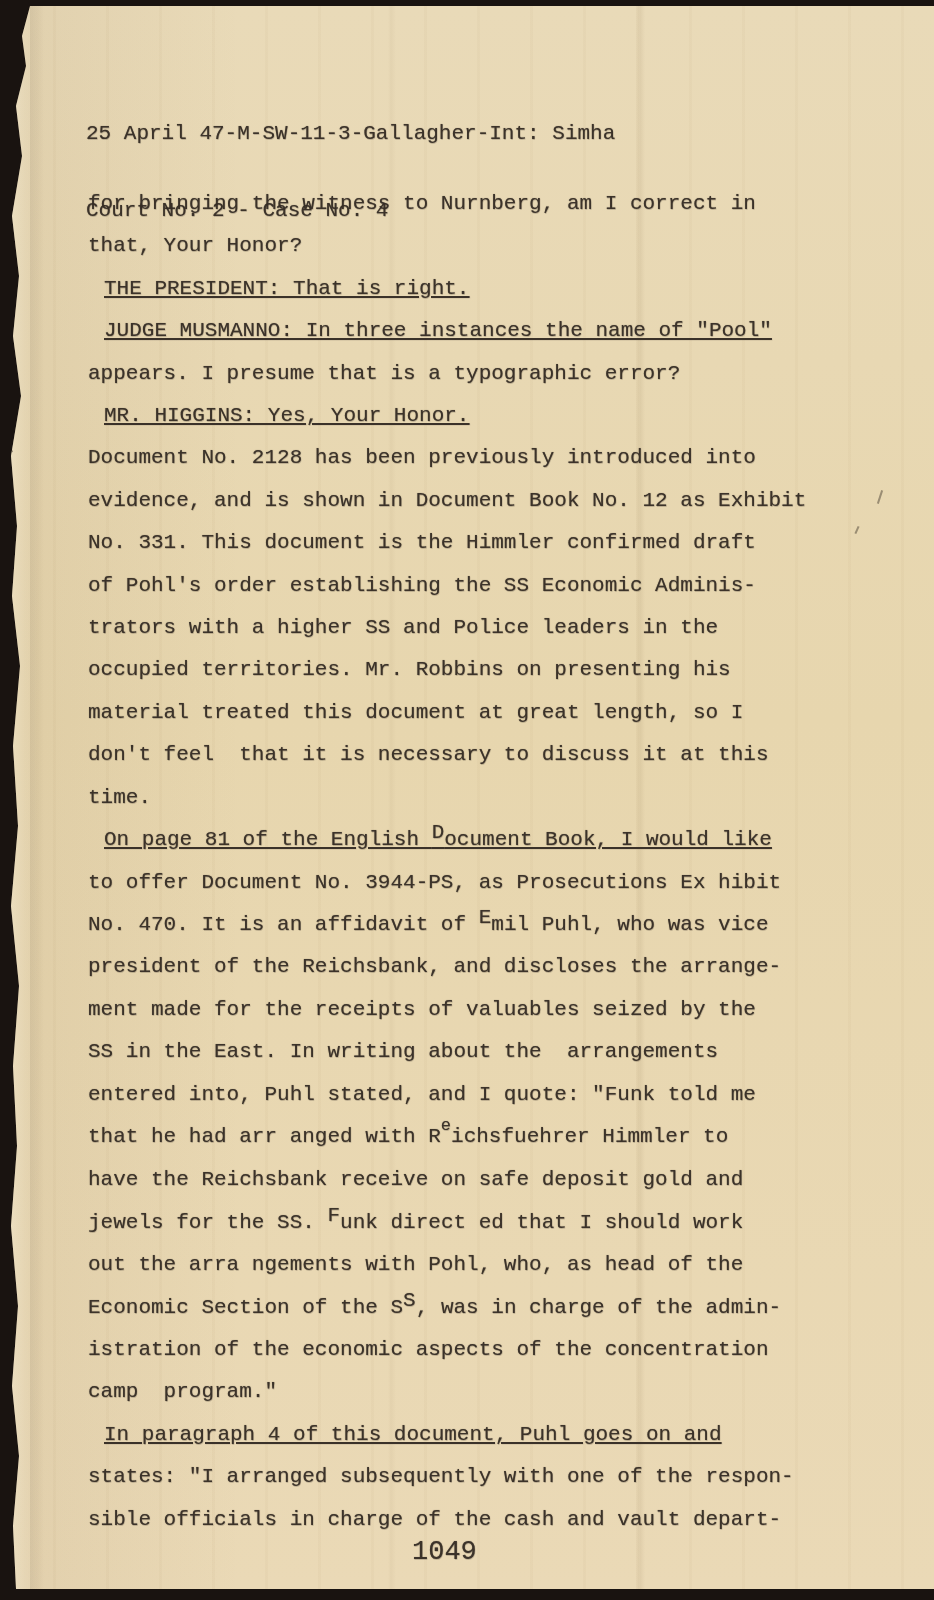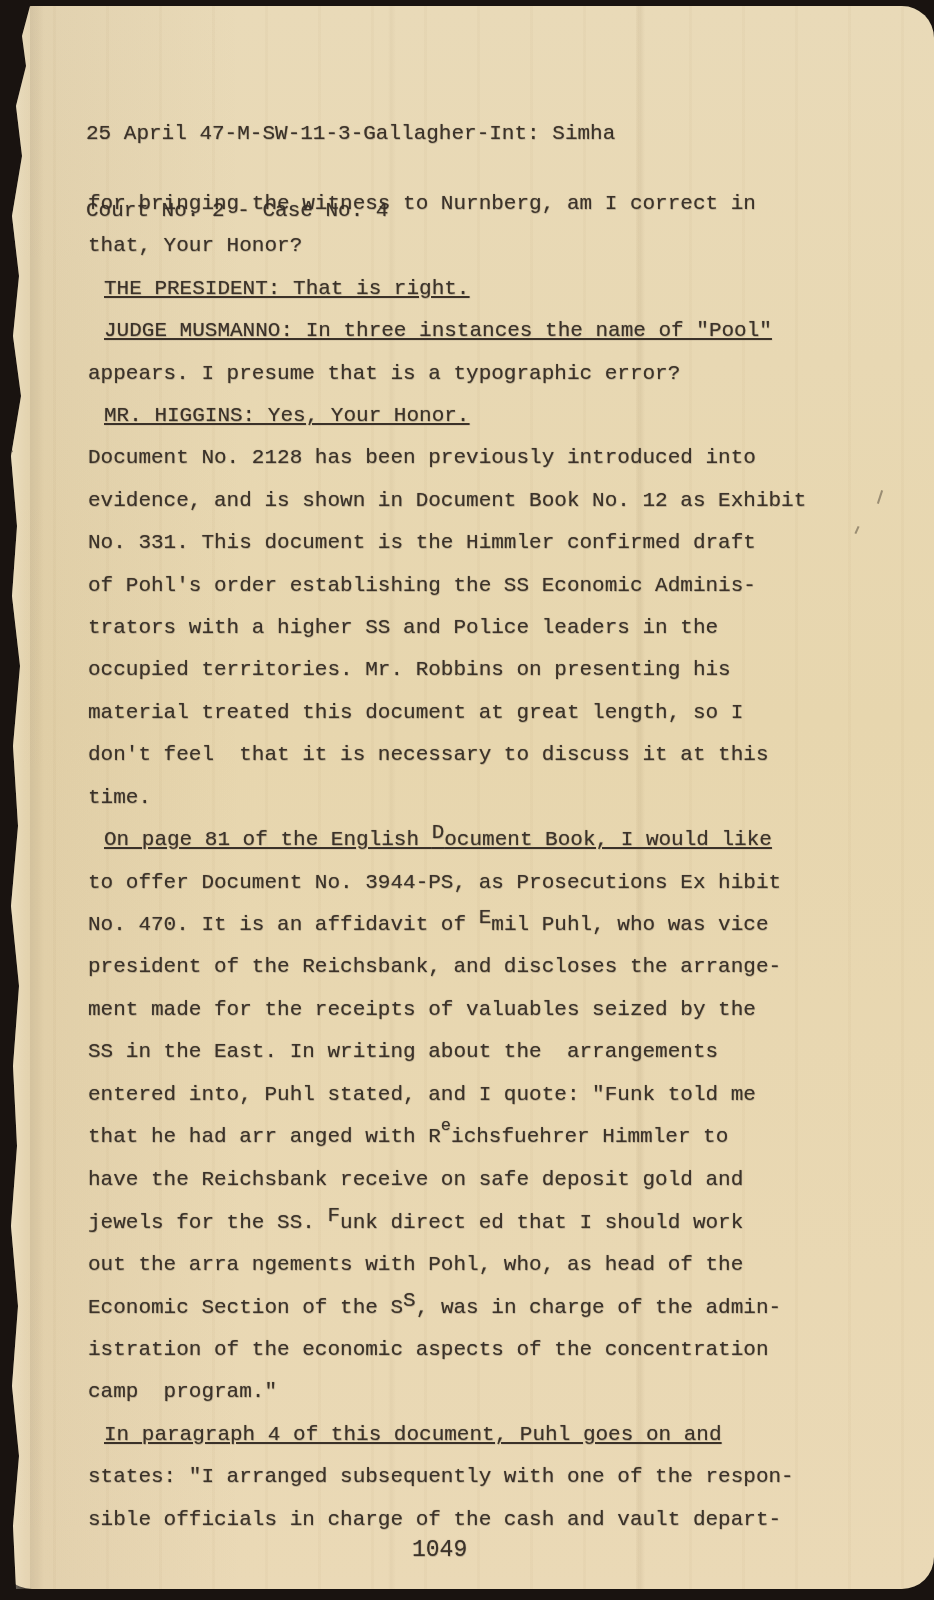--- a/index.html
+++ b/index.html
@@ -18,21 +18,20 @@
       linear-gradient(90deg, rgba(0,0,0,0) 636px, rgba(125,100,62,0.10) 640px, rgba(0,0,0,0) 645px),
       linear-gradient(90deg, rgba(0,0,0,0) 388px, rgba(125,100,62,0.06) 391px, rgba(0,0,0,0) 396px),
       repeating-linear-gradient(90deg, rgba(150,118,72,0.045) 0px, rgba(150,118,72,0.045) 3px, rgba(0,0,0,0) 3px, rgba(0,0,0,0) 53px),
       linear-gradient(180deg, #e9dab8 0%, #e7d6ae 45%, #ead9b6 100%);
     clip-path: polygon(
       30px 0, 22px 30px, 26px 60px, 16px 100px, 22px 150px, 12px 210px,
       19px 270px, 13px 330px, 21px 390px, 11px 450px, 17px 520px, 12px 590px,
       20px 660px, 13px 740px, 18px 820px, 11px 900px, 19px 980px, 13px 1060px,
       17px 1140px, 11px 1220px, 18px 1300px, 12px 1380px, 19px 1450px,
       13px 1520px, 16px 1583px, 100% 1583px, 100% 0);
-    border-radius: 32px;
   }
   
   .edge-light {
     position: absolute;
     top: 0; bottom: 0; left: 8px; width: 30px;
     background: linear-gradient(90deg, rgba(250,242,220,0.5), rgba(250,242,220,0.18) 55%, rgba(0,0,0,0));
     pointer-events: none;
   }
   .edge-shade {
     position: absolute;
@@ -55,21 +54,21 @@
     position: absolute;
     top: 177px; left: 88px;
     font-size: 21px; line-height: 42.4px;
   }
   .doc-body .line.indent { padding-left: 16px; text-decoration: underline; }
   .raised { position: relative; top: -7px; }
   .raised-high { position: relative; top: -12px; font-size: 17px; }
   .pagenum {
     position: absolute;
     top: 1531px; left: 412px;
-    font-size: 23px;
+    font-size: 27px;
   }
   
   .speck { position: absolute; background: rgba(60,50,40,0.45); pointer-events: none; }
   .s1 { left: 879px; top: 484px; width: 2px; height: 14px; transform: rotate(18deg); }
   .s2 { left: 856px; top: 520px; width: 2px; height: 8px; transform: rotate(24deg); }
   .t1 { left: 7px;  top: 338px; width: 2px; height: 16px; transform: rotate(-22deg); background: rgba(45,36,28,0.55); }
   .t2 { left: 5px;  top: 398px; width: 2px; height: 13px; transform: rotate(-18deg); background: rgba(45,36,28,0.5); }
   .t3 { left: 8px;  top: 432px; width: 2px; height: 15px; transform: rotate(-25deg); background: rgba(45,36,28,0.5); }
   .t4 { left: 5px;  top: 470px; width: 2px; height: 12px; transform: rotate(-15deg); background: rgba(45,36,28,0.45); }
   .t5 { left: 4px;  top: 516px; width: 2px; height: 14px; transform: rotate(-20deg); background: rgba(45,36,28,0.45); }

